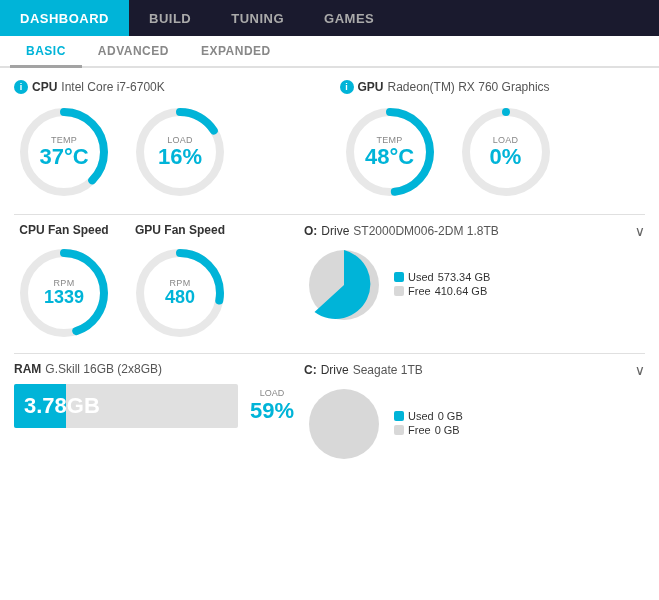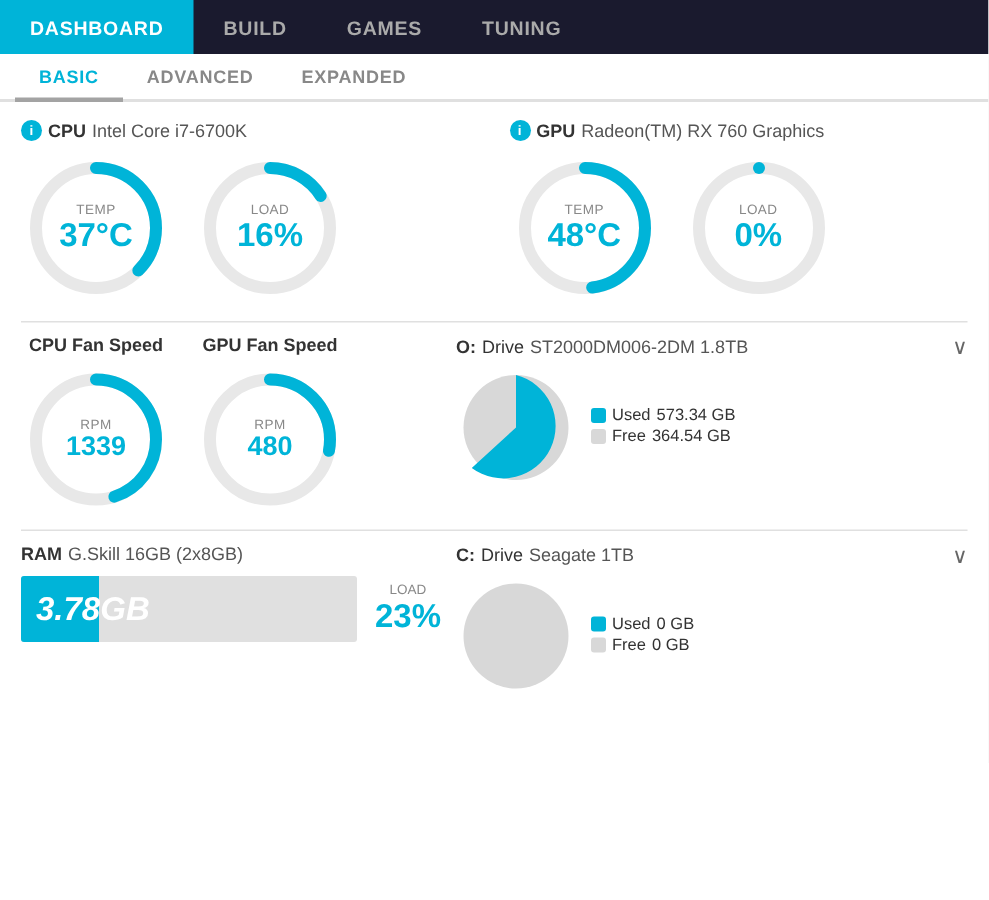--- a/index.html
+++ b/index.html
@@ -296,21 +296,20 @@
       border-radius: 2px;
       overflow: hidden;
     }
 
     .ram-bar-fill {
       height: 100%;
       background: #00b4d8;
       display: flex;
       align-items: center;
       padding-left: 10px;
-      font-style: italic;
     }
 
     .ram-bar-text {
       font-size: 22px;
       font-weight: bold;
       color: white;
     }
 
     .ram-load-block {
       text-align: center;
@@ -343,22 +342,22 @@
       background: #e0e0e0;
       margin: 8px 0;
     }
   </style>
 </head>
 <body>
 
 <div class="top-nav">
   <div class="top-nav-item active">DASHBOARD</div>
   <div class="top-nav-item">BUILD</div>
+  <div class="top-nav-item">TUNING</div>
   <div class="top-nav-item">GAMES</div>
-  <div class="top-nav-item">TUNING</div>
 </div>
 
 <div class="sub-nav">
   <div class="sub-nav-item active">BASIC</div>
   <div class="sub-nav-item">ADVANCED</div>
   <div class="sub-nav-item">EXPANDED</div>
 </div>
 
 <div class="main-content">
 
@@ -496,21 +495,21 @@
         </svg>
         <div class="drive-legend">
           <div class="legend-item">
             <div class="legend-dot" style="background:#00b4d8;"></div>
             <span>Used</span>
             <span>573.34 GB</span>
           </div>
           <div class="legend-item">
             <div class="legend-dot" style="background:#d8d8d8;"></div>
             <span>Free</span>
-            <span>364.54 GB</span>
+            <span>410.64 GB</span>
           </div>
         </div>
       </div>
     </div>
   </div>
 
   <div class="divider-h"></div>
 
   <div class="bottom-row">
 
@@ -520,21 +519,21 @@
         <span class="value">G.Skill 16GB (2x8GB)</span>
       </div>
       <div class="ram-bar-container">
         <div class="ram-bar-outer">
           <div class="ram-bar-fill" style="width:23%;">
             <span class="ram-bar-text">3.78GB</span>
           </div>
         </div>
         <div class="ram-load-block">
           <div class="ram-load-label">LOAD</div>
-          <div class="ram-load-value">23%</div>
+          <div class="ram-load-value">59%</div>
         </div>
       </div>
     </div>
 
     <div style="width:10px;"></div>
 
     <div class="drive-c-section">
       <div class="drive-header">
         <div class="drive-title-left">
           <span class="drive-letter">C:</span>

